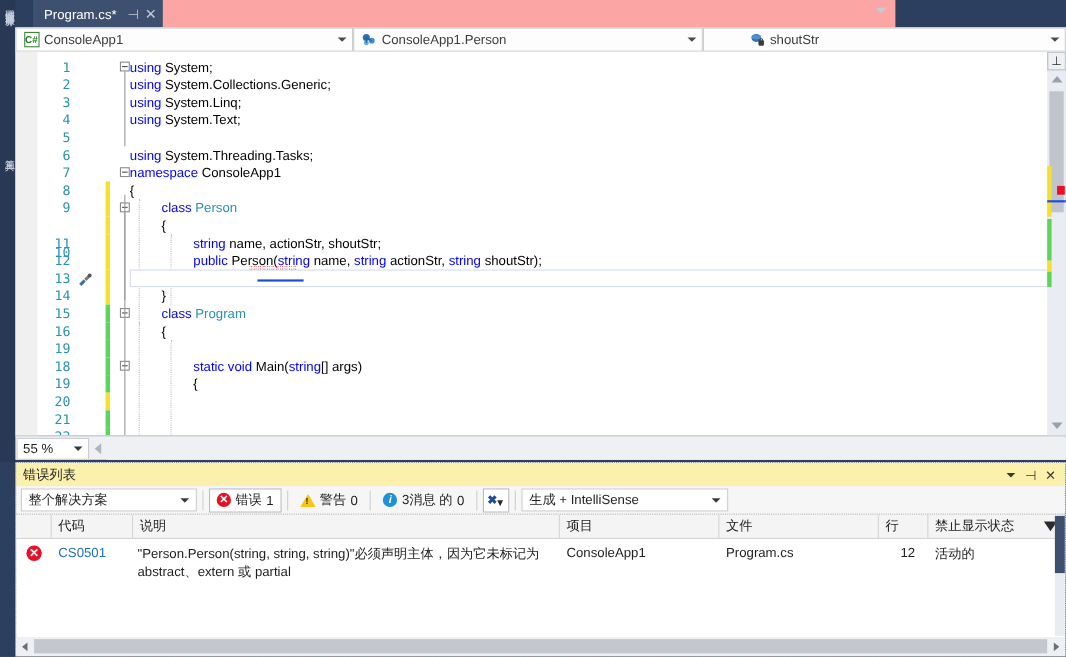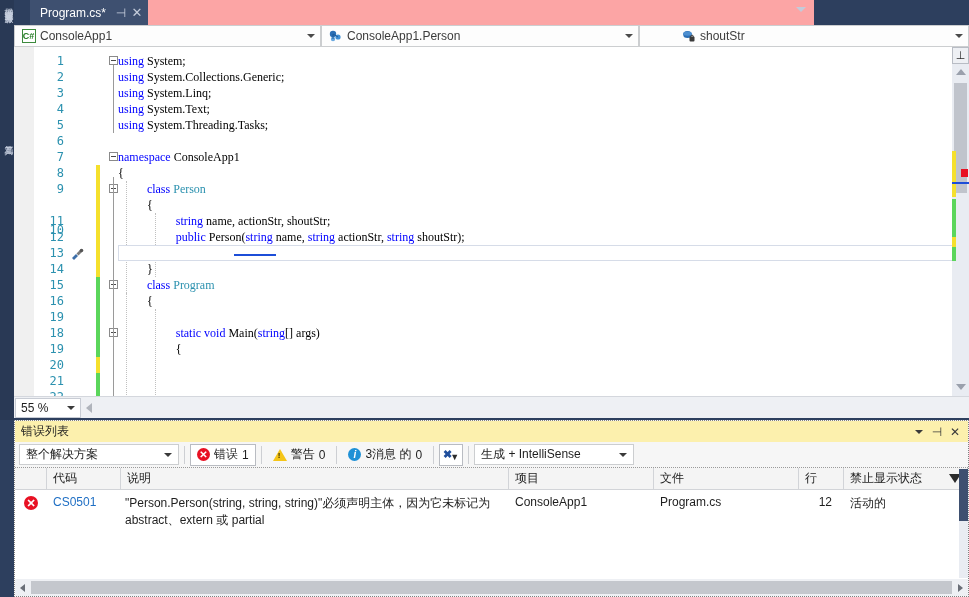--- a/index.html
+++ b/index.html
@@ -124,21 +124,21 @@
   .fold {
     position: absolute; left: 95px; top: 3px;
     width: 9px; height: 9px; border: 1px solid #8a8a8a; background: #ffffff;
   }
   .fold::before {
     content: ""; position: absolute; left: 1px; top: 3px;
     width: 5px; height: 1px; background: #4a4a4a;
   }
   .codetext {
     position: absolute; left: 104px; top: 0;
-    font-family: Liberation Serif, serif; font-size: 12px;
+    font-family: Liberation Sans, sans-serif; font-size: 12px;
     color: #000000; white-space: pre;
   }
   .guide {
     position: absolute; width: 0; border-left: 1px dotted #c0c0c0;
   }
 
   .kw  { color: #0000ff; }
   .typ { color: #2b91af; }
   .pln { color: #000000; }
 
@@ -279,21 +279,21 @@
     font-size: 10px; font-weight: bold; font-style: italic; line-height: 1;
   }
   .btn-clear {
     width: 24px; height: 22px; background: #ffffff; border: 1px solid #b9bcc2;
     display: flex; align-items: center; justify-content: center;
     font-size: 11px; color: #1f4e9c; position: relative;
   }
   .btn-clear .x { color: #1f4e9c; font-weight: bold; font-size: 11px; }
   .btn-clear .f { color: #2b2b2b; font-size: 9px; margin-left: -2px; margin-top: 4px; }
   .build-combo {
-    width: 160px; height: 21px; background: #ffffff; border: 1px solid #ccced0;
+    width: 188px; height: 21px; background: #ffffff; border: 1px solid #ccced0;
     display: flex; align-items: center; padding: 0 3px 0 6px; font-size: 12px;
   }
   .build-combo .label { flex: 1; }
   .build-combo .arrow {
     width: 0; height: 0;
     border-left: 4px solid transparent; border-right: 4px solid transparent;
     border-top: 4px solid #3a3a3a; margin-right: 3px;
   }
   .searchbox {
     margin-left: auto; width: 205px; height: 21px;
@@ -432,21 +432,21 @@
     </div>
   </div>
 
   <div class="editor">
     <div class="selmargin"></div>
     <div class="code-area" id="code-area">
         <div class="line" style="position: absolute; left: 0px; top: 6px; right: 17px;"><span class="lnum" style="top: 0px;">1</span><span class="fold"></span><span class="codetext" style="left: 104px;"><span class="kw">using</span><span class="pln"> System;</span></span></div>
         <div class="line" style="position: absolute; left: 0px; top: 22px; right: 17px;"><span class="lnum" style="top: 0px;">2</span><span class="codetext" style="left: 104px;"><span class="kw">using</span><span class="pln"> System.Collections.Generic;</span></span></div>
         <div class="line" style="position: absolute; left: 0px; top: 38px; right: 17px;"><span class="lnum" style="top: 0px;">3</span><span class="codetext" style="left: 104px;"><span class="kw">using</span><span class="pln"> System.Linq;</span></span></div>
         <div class="line" style="position: absolute; left: 0px; top: 54px; right: 17px;"><span class="lnum" style="top: 0px;">4</span><span class="codetext" style="left: 104px;"><span class="kw">using</span><span class="pln"> System.Text;</span></span></div>
-        <div class="line" style="position: absolute; left: 0px; top: 70px; right: 17px;"><span class="lnum" style="top: 0px;">5</span><span class="codetext" style="left: 104px;"><span class="kw">using</span><span class="pln"> System.Threading.Tasks;</span></span></div>
+        <div class="line" style="position: absolute; left: 0px; top: 70px; right: 17px;"><span class="lnum" style="top: 0px;">5</span><span class="codetext" style="left: 104px; margin-top: 16px;"><span class="kw">using</span><span class="pln"> System.Threading.Tasks;</span></span></div>
         <div class="line" style="position: absolute; left: 0px; top: 86px; right: 17px;"><span class="lnum" style="top: 0px;">6</span></div>
         <div class="line" style="position: absolute; left: 0px; top: 102px; right: 17px;"><span class="lnum" style="top: 0px;">7</span><span class="fold"></span><span class="codetext" style="left: 104px;"><span class="kw">namespace</span><span class="pln"> ConsoleApp1</span></span></div>
         <div class="line" style="position: absolute; left: 0px; top: 118px; right: 17px;"><span class="lnum" style="top: 0px;">8</span><span class="changebar cb-yellow" style="top: 0px;"></span><span class="codetext" style="left: 104px;"><span class="pln">{</span></span></div>
         <div class="line" style="position: absolute; left: 0px; top: 134px; right: 17px;"><span class="lnum" style="top: 0px;">9</span><span class="changebar cb-yellow" style="top: 0px;"></span><span class="fold"></span><span class="codetext" style="left: 132.88px;"><span class="kw">class</span><span class="typ"> Person</span></span></div>
         <div class="line" style="position: absolute; left: 0px; top: 150px; right: 17px;"><span class="lnum" style="top: 0px; margin-top: 25px;">10</span><span class="changebar cb-yellow" style="top: 0px;"></span><span class="codetext" style="left: 132.88px;"><span class="pln">{</span></span></div>
         <div class="line" style="position: absolute; left: 0px; top: 166px; right: 17px;"><span class="lnum" style="top: 0px;">11</span><span class="changebar cb-yellow" style="top: 0px;"></span><span class="codetext" style="left: 161.76px;"><span class="kw">string</span><span class="pln"> name, actionStr, shoutStr;</span></span></div>
         <div class="line" style="position: absolute; left: 0px; top: 182px; right: 17px;"><span class="lnum" style="top: 0px;">12</span><span class="changebar cb-yellow" style="top: 0px;"></span><span class="codetext" style="left: 161.76px;"><span class="kw">public</span><span class="pln"> Person(</span><span class="kw">string</span><span class="pln"> name, </span><span class="kw">string</span><span class="pln"> actionStr, </span><span class="kw">string</span><span class="pln"> shoutStr);</span></span></div>
         <div class="line" style="position: absolute; left: 0px; top: 198px; right: 17px;"><span class="lnum" style="top: 0px;">13</span><span class="changebar cb-yellow" style="top: 0px;"></span></div>
         <div class="line" style="position: absolute; left: 0px; top: 214px; right: 17px;"><span class="lnum" style="top: 0px;">14</span><span class="changebar cb-yellow" style="top: 0px;"></span><span class="codetext" style="left: 132.88px;"><span class="pln">}</span></span></div>
         <div class="line" style="position: absolute; left: 0px; top: 230px; right: 17px;"><span class="lnum" style="top: 0px;">15</span><span class="changebar cb-green" style="top: 0px;"></span><span class="fold"></span><span class="codetext" style="left: 132.88px;"><span class="kw">class</span><span class="typ"> Program</span></span></div>

